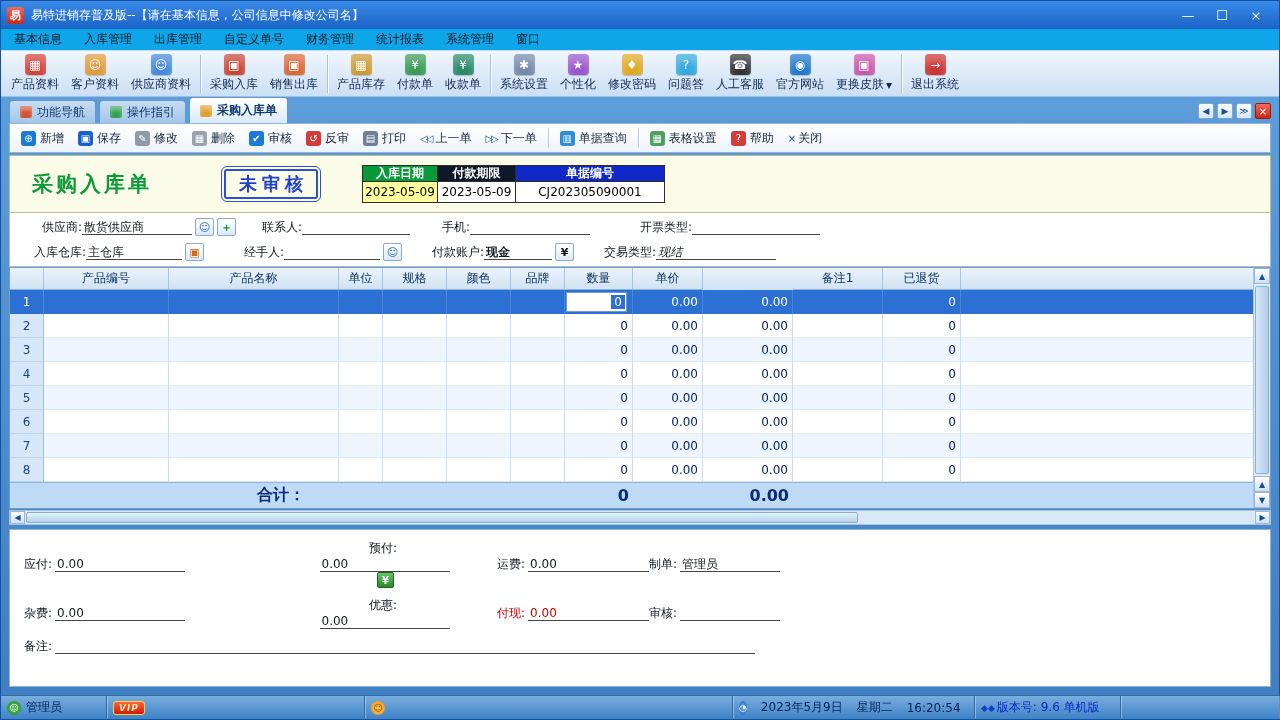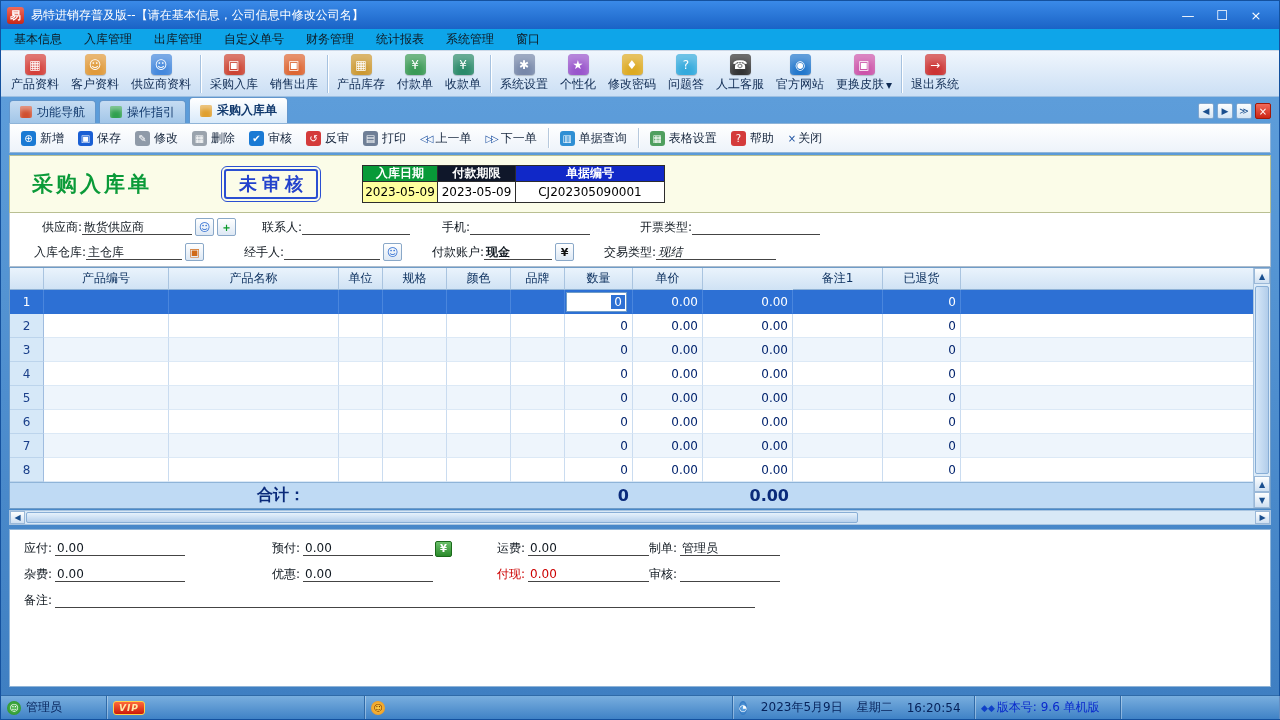--- a/index.html
+++ b/index.html
@@ -106,21 +106,21 @@
   .hscroll{height:15px;margin-top:1px;background:#d8e8f6;border:1px solid #a8c4e0;display:flex;align-items:stretch;flex:0 0 15px;}
   .hscroll .scroll-btn{height:auto;width:15px;flex:0 0 15px;}
   .h-thumb{width:66%;margin:1px;background:linear-gradient(#e7f2fc,#b6d0ec);border:1px solid #88aed6;border-radius:2px;}
   .h-space{flex:1;}
 
   
   .footer-panel{flex:1;margin-top:4px;background:#fff;border:1px solid #8fb4d8;padding:10px 0 4px 14px;display:flex;flex-direction:column;gap:9px;font-size:12px;color:#101820;min-height:0;}
   .f-row{display:flex;align-items:center;}
   .f-field{display:flex;align-items:center;}
   .f-field:nth-child(1){width:248px;}
-  .f-field:nth-child(2){width:225px;}
+  .f-field:nth-child(2){width:225px;flex-direction:column;}
   .f-field:nth-child(3){width:152px;}
   .f-label{white-space:nowrap;margin-right:3px;}
   .f-value{display:inline-block;border-bottom:1px solid #444;height:15px;line-height:15px;width:130px;padding-left:2px;white-space:nowrap;}
   .f-field:nth-child(4) .f-value{width:100px;}
   .f-btn{width:17px;height:16px;margin-left:2px;background:linear-gradient(#6cc06c,#2a8a2a);border:1px solid #1a6a1a;border-radius:2px;color:#fff;font-size:10px;font-weight:bold;display:inline-flex;align-items:center;justify-content:center;}
   .red{color:#cc0000;}
   .remark-value{width:700px;}
 
   
   .statusbar{height:24px;background:linear-gradient(#79aede,#3f82c6);display:flex;align-items:stretch;font-size:12px;color:#06225a;flex:0 0 24px;border-top:1px solid #2f6aa8;}

